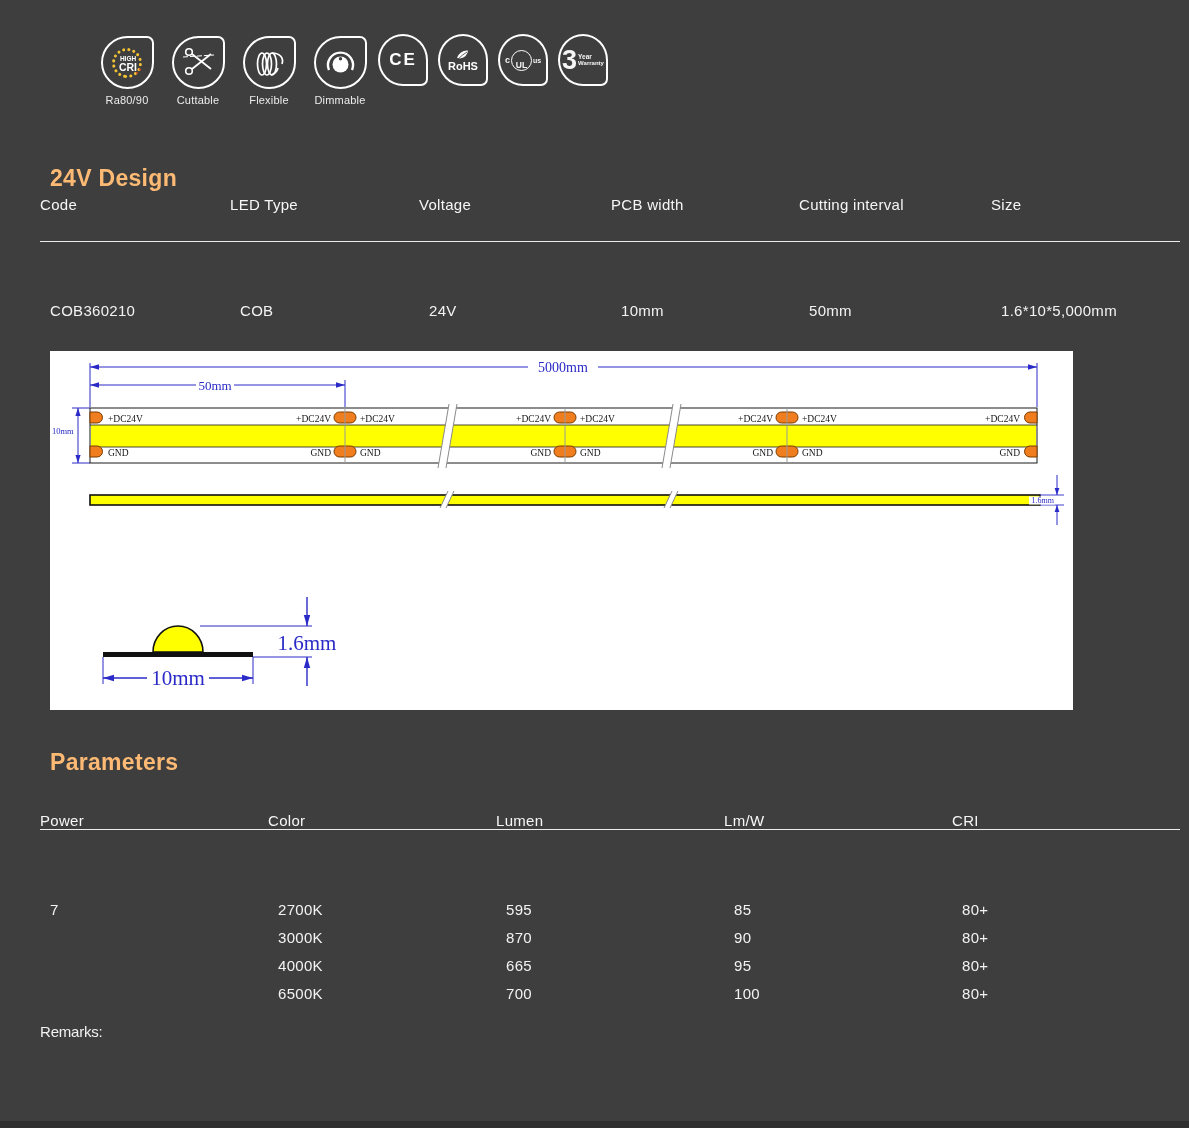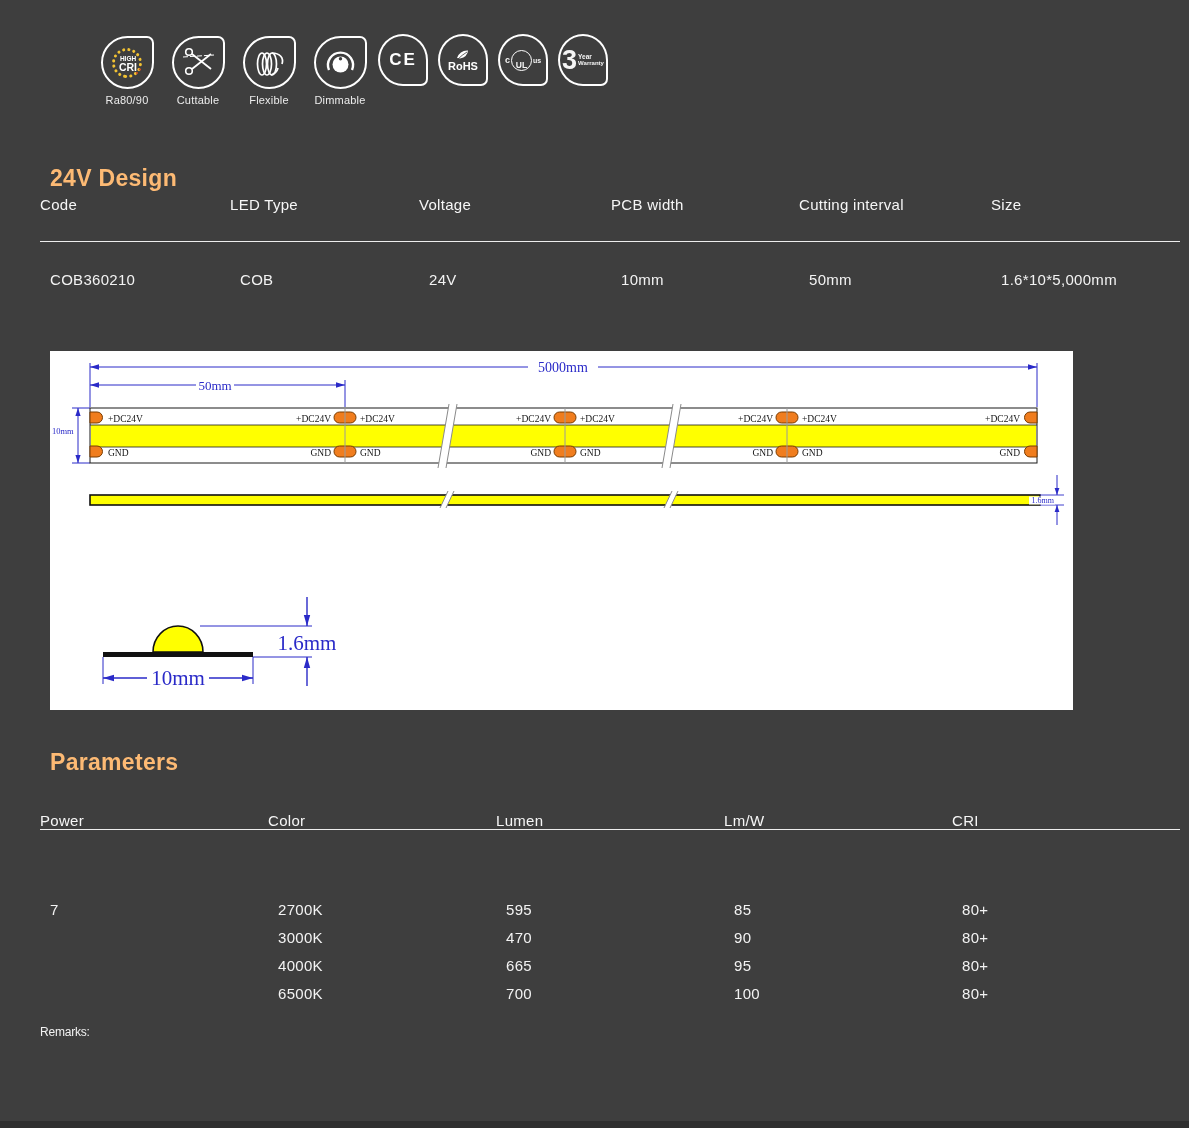--- a/index.html
+++ b/index.html
@@ -35,21 +35,21 @@
   .sec-title{position:absolute;left:50px;font-size:23px;font-weight:700;color:#fdba74;letter-spacing:.3px;margin-top:18px;}
   
   .grid{position:absolute;left:40px;width:1141px;display:grid;}
   .design-grid{grid-template-columns:190px 189px 192px 188px 192px 1fr;}
   .param-grid{grid-template-columns:228px 228px 228px 228px 1fr;margin-top:32px;}
   .hcell{font-size:15px;font-weight:400;color:#f6f6f6;letter-spacing:.3px;}
   .vcell{font-size:15px;font-weight:400;color:#f3f3f3;letter-spacing:.3px;padding-left:10px;}
   .rule{position:absolute;left:40px;width:1140px;height:1px;background:#ededed;}
   .param-rows{line-height:28px;}
   
-  .remarks{position:absolute;left:40px;top:1018px;font-size:12px;line-height:28px;
+  .remarks{position:absolute;left:40px;top:1018px;font-size:15px;line-height:28px;
            color:#f2f2f2;letter-spacing:-.2px;}
   
   .panel{position:absolute;left:50px;top:351px;}
   .bottom-band{position:absolute;left:0;bottom:0;width:100%;height:7px;background:#2f2f2f;}
   svg text.dim{font-family:"Liberation Serif",serif;fill:#2a2ac8;}
   svg text.pad{font-family:"Liberation Serif",serif;fill:#151515;}
 </style>
 </head>
 <body>
 
@@ -144,21 +144,21 @@
   <div class="hcell">Code</div>
   <div class="hcell">LED Type</div>
   <div class="hcell">Voltage</div>
   <div class="hcell">PCB width</div>
   <div class="hcell">Cutting interval</div>
   <div class="hcell">Size</div>
 </div>
 
 <div class="rule" style="top:241px;"></div>
 
-<div class="grid design-grid" style="top:271px;">
+<div class="grid design-grid" style="top:302px;">
   <div class="vcell">COB360210</div>
   <div class="vcell">COB</div>
   <div class="vcell">24V</div>
   <div class="vcell">10mm</div>
   <div class="vcell">50mm</div>
   <div class="vcell">1.6*10*5,000mm</div>
 </div>
 
 <div class="panel">
 <svg width="1023" height="359" viewBox="0 0 1023 359">
@@ -314,21 +314,21 @@
 
 <div class="grid param-grid param-rows" style="top:864px;">
   <div class="vcell">7</div>
   <div class="vcell">2700K</div>
   <div class="vcell">595</div>
   <div class="vcell">85</div>
   <div class="vcell">80+</div>
 
   <div class="vcell"></div>
   <div class="vcell">3000K</div>
-  <div class="vcell">470</div>
+  <div class="vcell">870</div>
   <div class="vcell">90</div>
   <div class="vcell">80+</div>
 
   <div class="vcell"></div>
   <div class="vcell">4000K</div>
   <div class="vcell">665</div>
   <div class="vcell">95</div>
   <div class="vcell">80+</div>
 
   <div class="vcell"></div>

